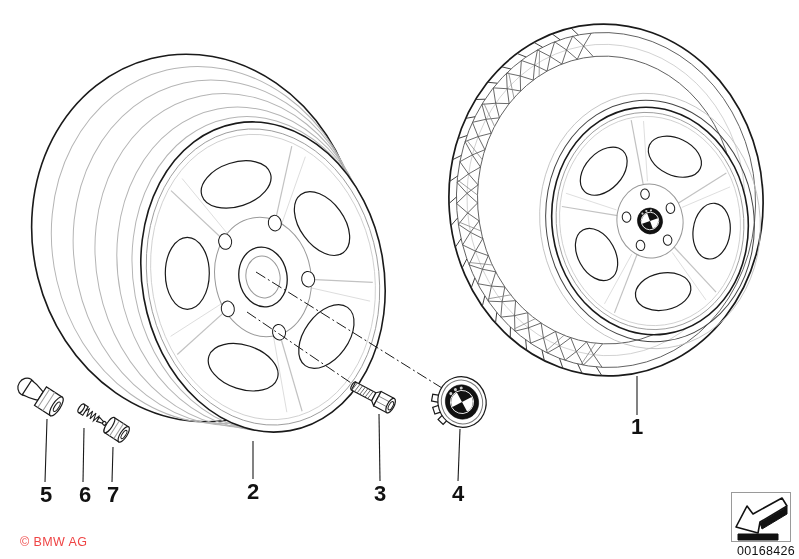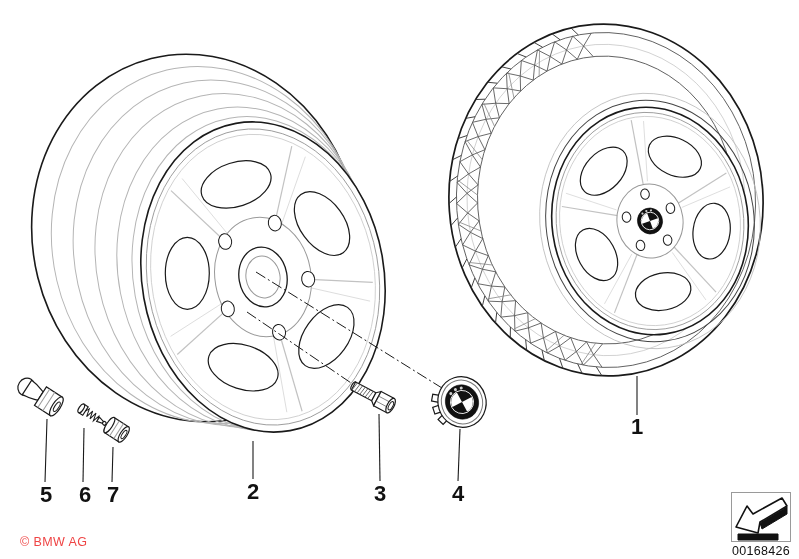--- a/index.html
+++ b/index.html
@@ -15,21 +15,21 @@
   }
   .copyright{
     position:absolute;left:20px;top:535px;
     font-size:12.5px;font-weight:400;letter-spacing:.4px;color:#ef4444;
   }
   .nav-box{
     position:absolute;left:731px;top:492px;width:60px;height:50px;
     border:1px solid #9a9a9a;background:#fff;box-sizing:border-box;
   }
   .part-number{
-    position:absolute;left:727px;top:544px;width:68px;text-align:center;
+    position:absolute;left:727px;top:544px;width:68px;text-align:right;
     font-size:12.5px;color:#111;letter-spacing:.3px;
   }
   .lw{fill:#fff;stroke:#1a1a1a;stroke-width:1.2;}
   .ln{fill:none;stroke:#1a1a1a;stroke-width:1;}
   .leader{stroke:#1a1a1a;stroke-width:1.1;fill:none;}
   .axisline{stroke:#1a1a1a;stroke-width:1;fill:none;stroke-dasharray:11 3 2 3;}
 </style>
 </head>
 <body>
 

